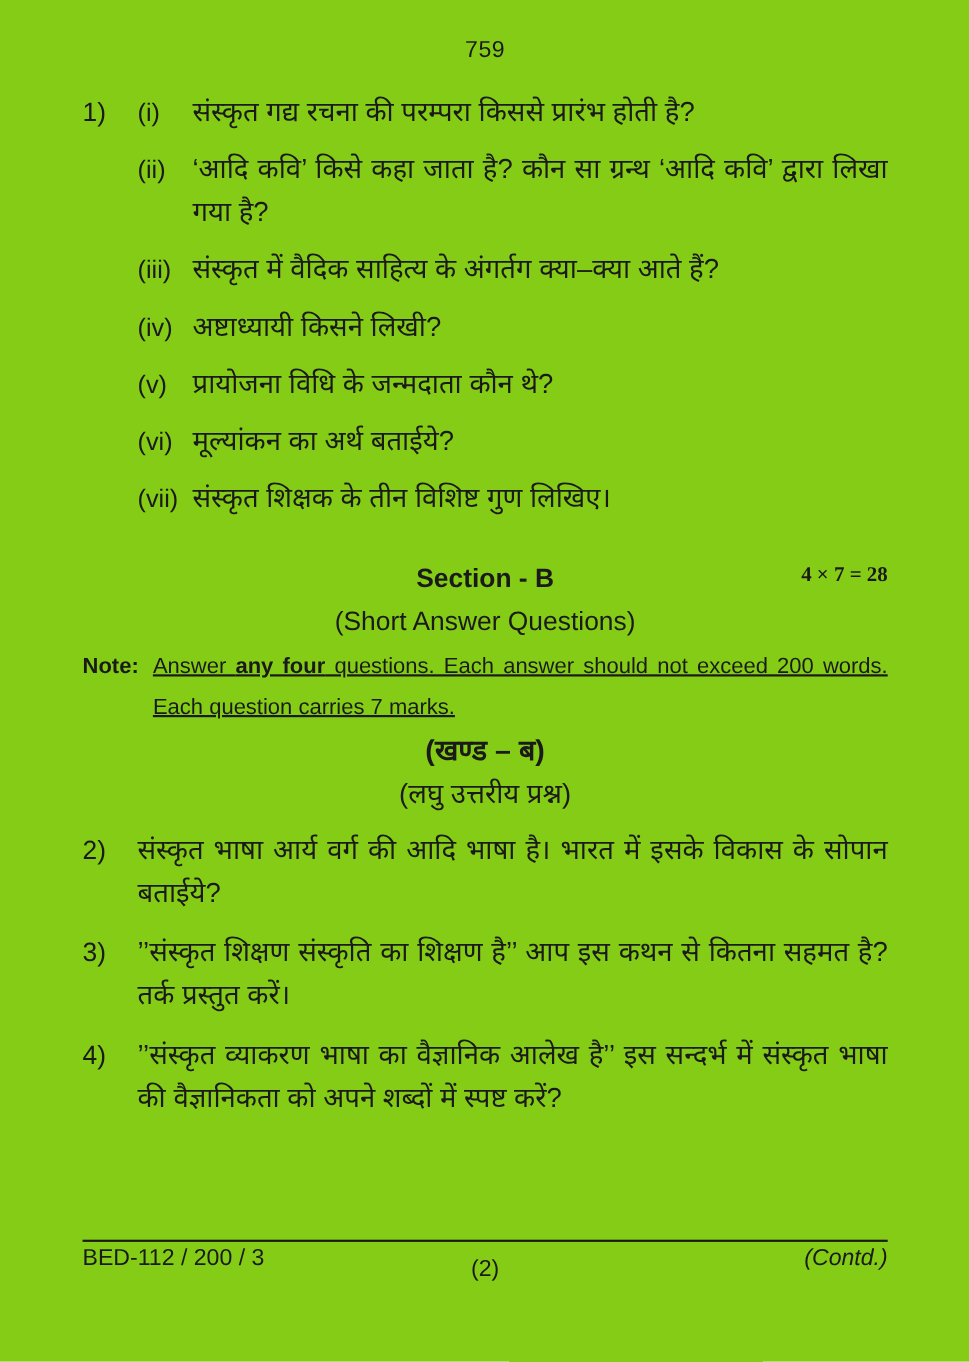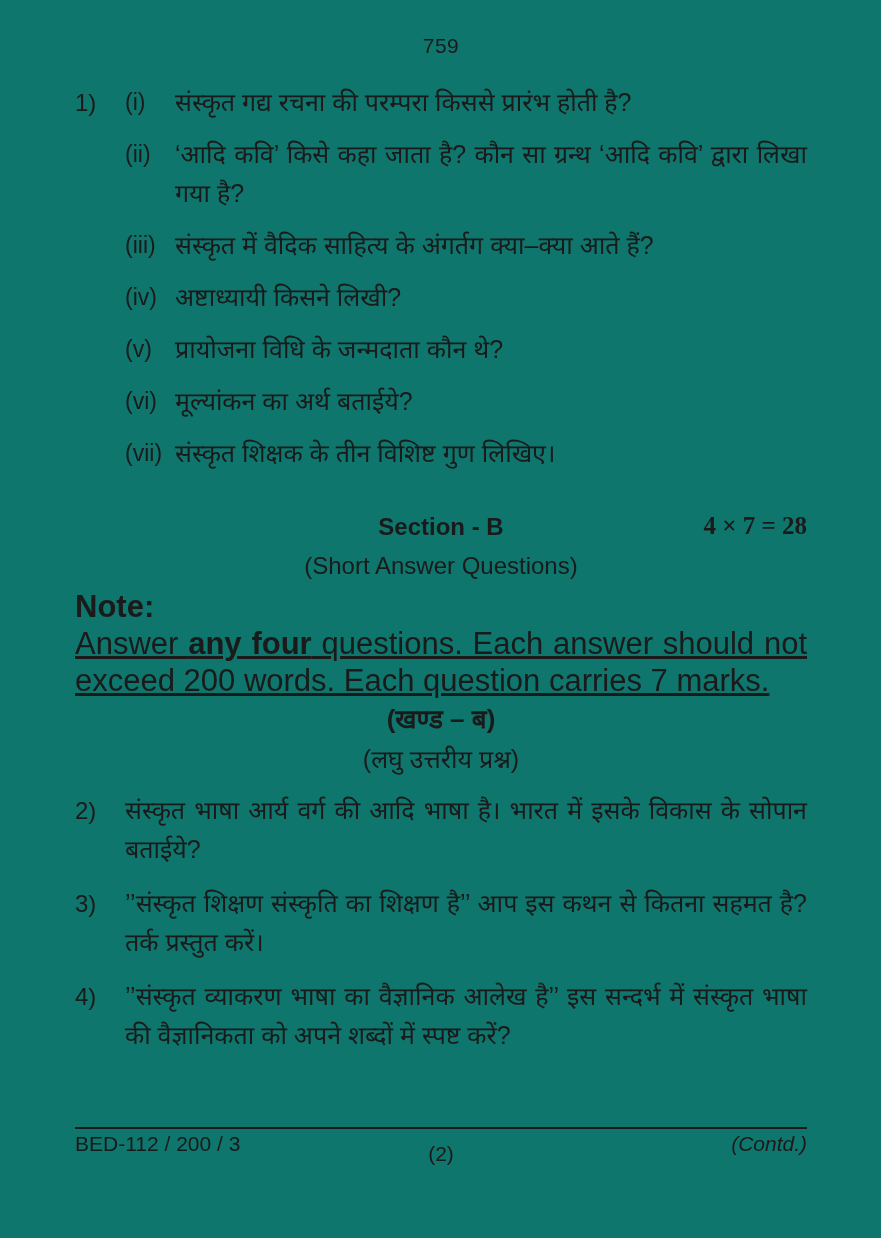--- a/index.html
+++ b/index.html
@@ -12,21 +12,21 @@
     height: 1238px;
     color: #1a1a1a;
     font-family: "Liberation Sans", sans-serif;
   }
   .page {
     position: relative;
     width: 881px;
     height: 1238px;
     box-sizing: border-box;
     padding: 34px 74px 0 75px;
-    background: #0f766e;
+    background: #84cc16;
   }
   .page-number {
     text-align: center;
     font-size: 21px;
     letter-spacing: 0.5px;
     margin-bottom: 25px;
   }
   .hindi {
     font-size: 25px;
     line-height: 39px;
@@ -63,33 +63,32 @@
   .section-title {
     font-weight: bold;
     font-size: 24px;
   }
   .section-marks {
     position: absolute;
     right: 0;
     top: -1px;
     font-family: "Liberation Serif", serif;
     font-weight: bold;
-    font-size: 25px;
+    font-size: 19px;
   }
   .section-sub {
     text-align: center;
     font-size: 24px;
     margin-top: 11px;
   }
   .note {
     display: flex;
     margin-top: 8px;
-    font-size: 31px;
+    font-size: 20px;
     line-height: 37px;
-    flex-direction: column;
   }
   .note-label {
     font-weight: bold;
     width: 64px;
     flex-shrink: 0;
   }
   .note-text {
     flex: 1;
     text-align: justify;
     text-decoration: underline;

